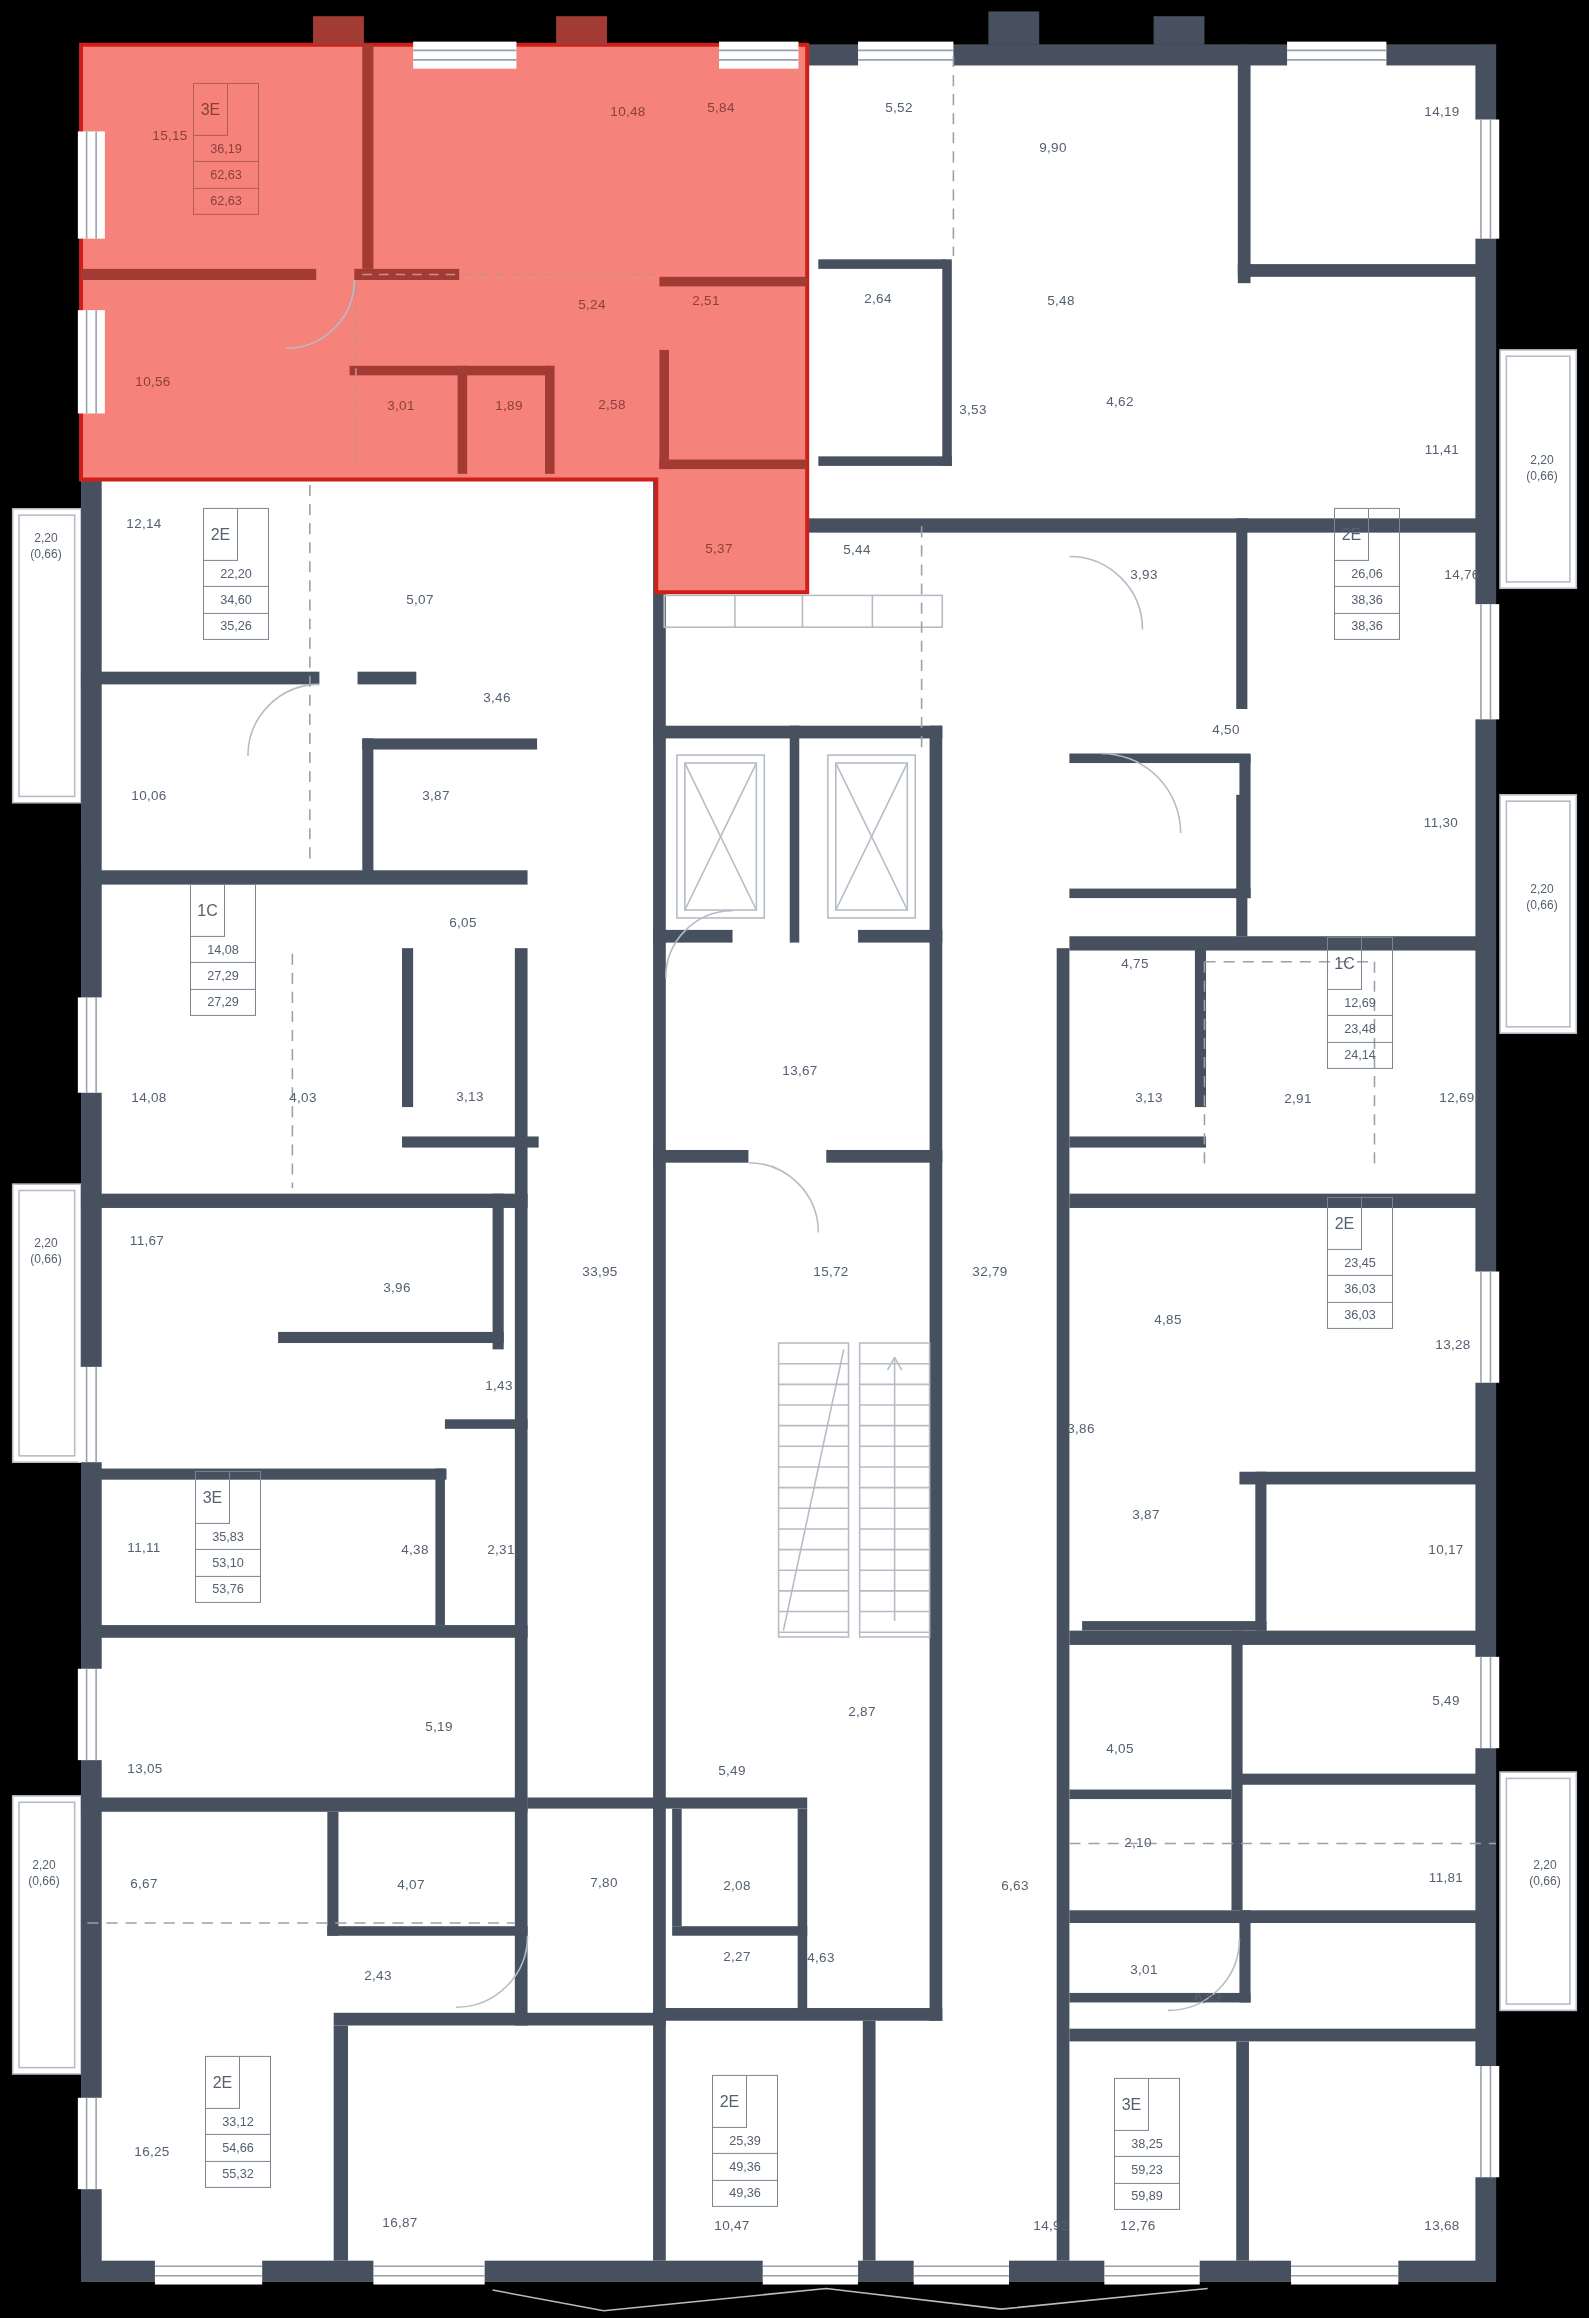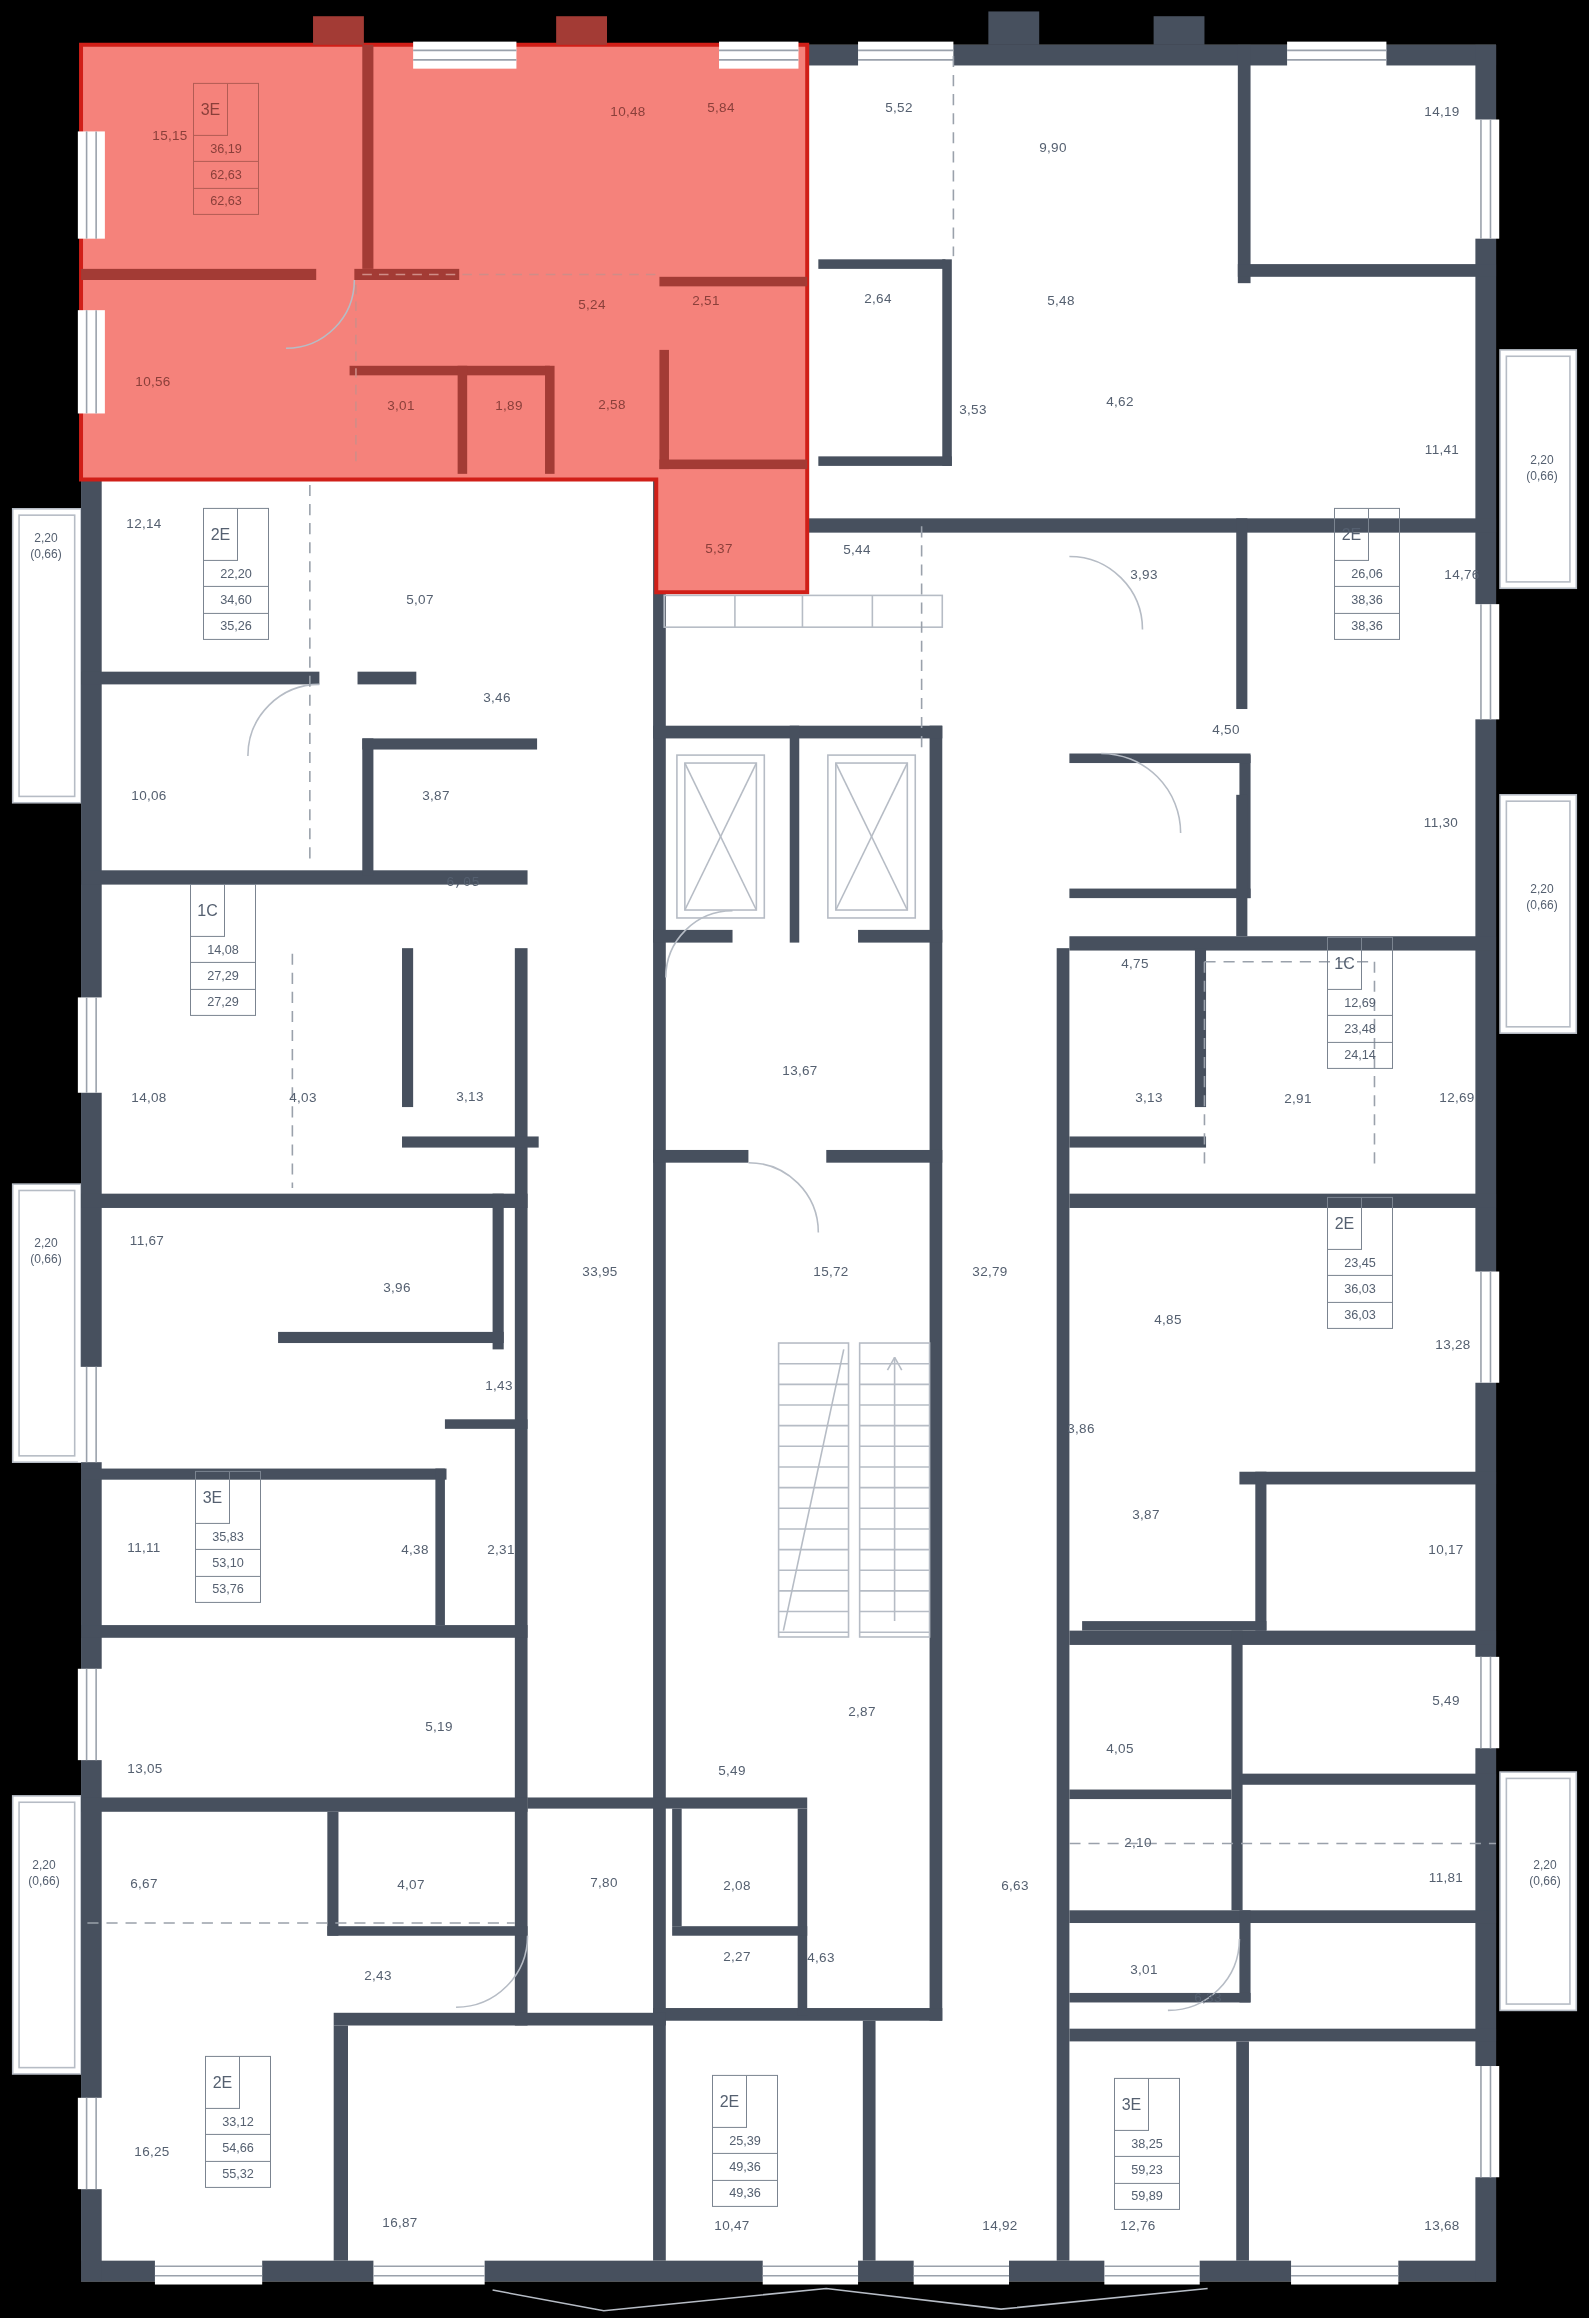--- a/index.html
+++ b/index.html
@@ -306,21 +306,21 @@
       <div class="room-label" style="left: 144px; top: 523px;">12,14</div>
       <div class="room-label" style="left: 420px; top: 599px;">5,07</div>
       <div class="room-label" style="left: 857px; top: 549px;">5,44</div>
       <div class="room-label" style="left: 1144px; top: 574px;">3,93</div>
       <div class="room-label" style="left: 1462px; top: 574px;">14,76</div>
       <div class="room-label" style="left: 497px; top: 697px;">3,46</div>
       <div class="room-label" style="left: 1226px; top: 729px;">4,50</div>
       <div class="room-label" style="left: 436px; top: 795px;">3,87</div>
       <div class="room-label" style="left: 149px; top: 795px;">10,06</div>
       <div class="room-label" style="left: 1441px; top: 822px;">11,30</div>
-      <div class="room-label" style="left: 463px; top: 882px; font-family: Liberation Mono, monospace;">6,05</div>
+      <div class="room-label" style="left: 463px; top: 922px;">6,05</div>
       <div class="room-label" style="left: 1135px; top: 963px;">4,75</div>
       <div class="room-label" style="left: 149px; top: 1097px;">14,08</div>
       <div class="room-label" style="left: 303px; top: 1097px;">4,03</div>
       <div class="room-label" style="left: 470px; top: 1096px;">3,13</div>
       <div class="room-label" style="left: 800px; top: 1070px;">13,67</div>
       <div class="room-label" style="left: 1149px; top: 1097px;">3,13</div>
       <div class="room-label" style="left: 1298px; top: 1098px;">2,91</div>
       <div class="room-label" style="left: 1457px; top: 1097px;">12,69</div>
       <div class="room-label" style="left: 147px; top: 1240px;">11,67</div>
       <div class="room-label" style="left: 600px; top: 1271px;">33,95</div>
@@ -350,21 +350,21 @@
       <div class="room-label" style="left: 1015px; top: 1885px;">6,63</div>
       <div class="room-label" style="left: 1446px; top: 1877px;">11,81</div>
       <div class="room-label" style="left: 378px; top: 1975px;">2,43</div>
       <div class="room-label" style="left: 737px; top: 1956px;">2,27</div>
       <div class="room-label" style="left: 821px; top: 1957px;">4,63</div>
       <div class="room-label" style="left: 1144px; top: 1969px;">3,01</div>
       <div class="room-label" style="left: 1208px; top: 1997px;">6,33</div>
       <div class="room-label" style="left: 152px; top: 2151px;">16,25</div>
       <div class="room-label" style="left: 400px; top: 2222px;">16,87</div>
       <div class="room-label" style="left: 732px; top: 2225px;">10,47</div>
-      <div class="room-label" style="left: 1000px; top: 2225px;">14,92</div>
+      <div class="room-label" style="left: 1051px; top: 2225px;">14,92</div>
       <div class="room-label" style="left: 1138px; top: 2225px;">12,76</div>
       <div class="room-label" style="left: 1442px; top: 2225px;">13,68</div>
       <div class="apt-box red" style="left: 226px; top: 149px;">
         <div class="apt-left">
           <div class="apt-type">3Е</div>
         </div>
         <div class="apt-right">
           <div>36,19</div>
           <div>62,63</div>
           <div>62,63</div>

